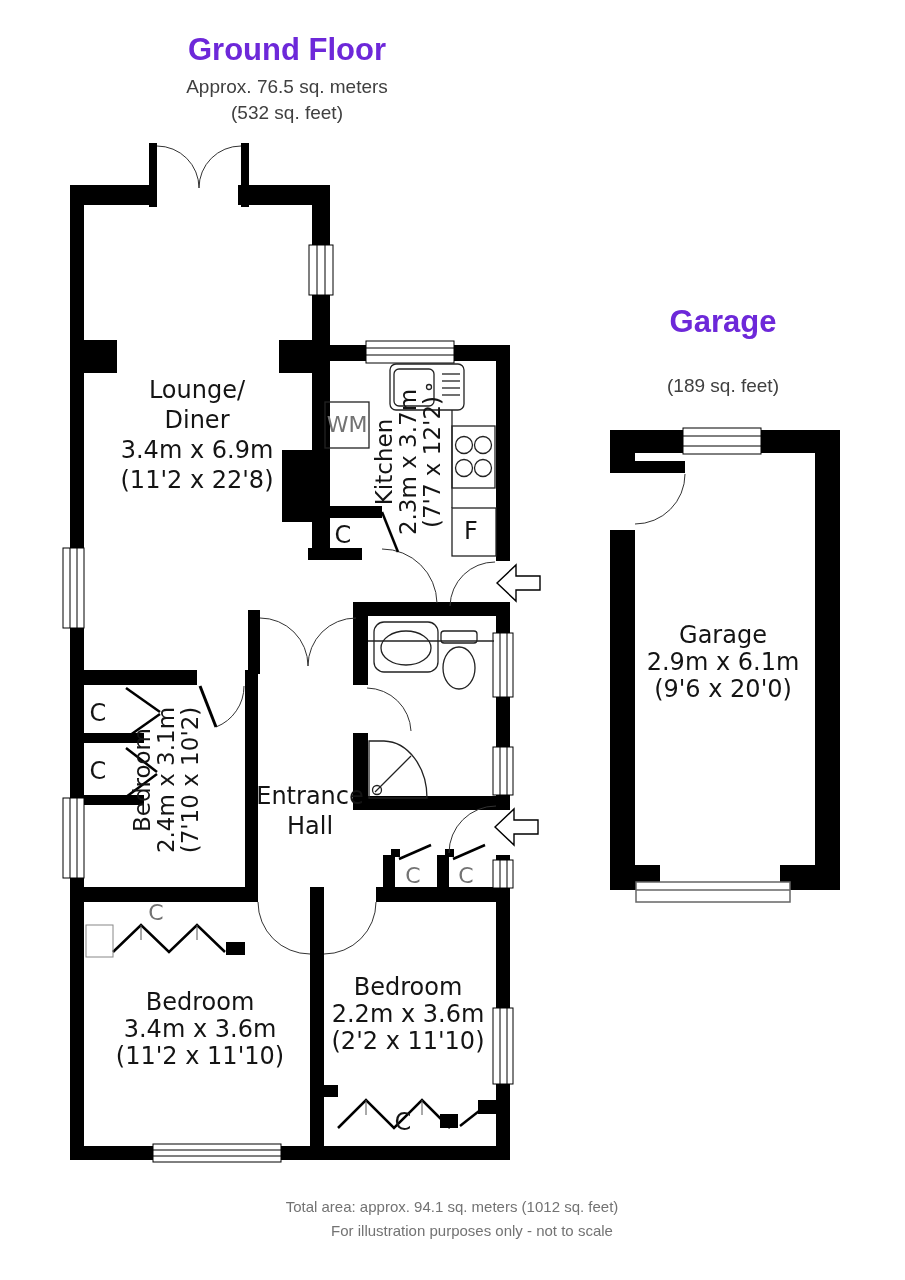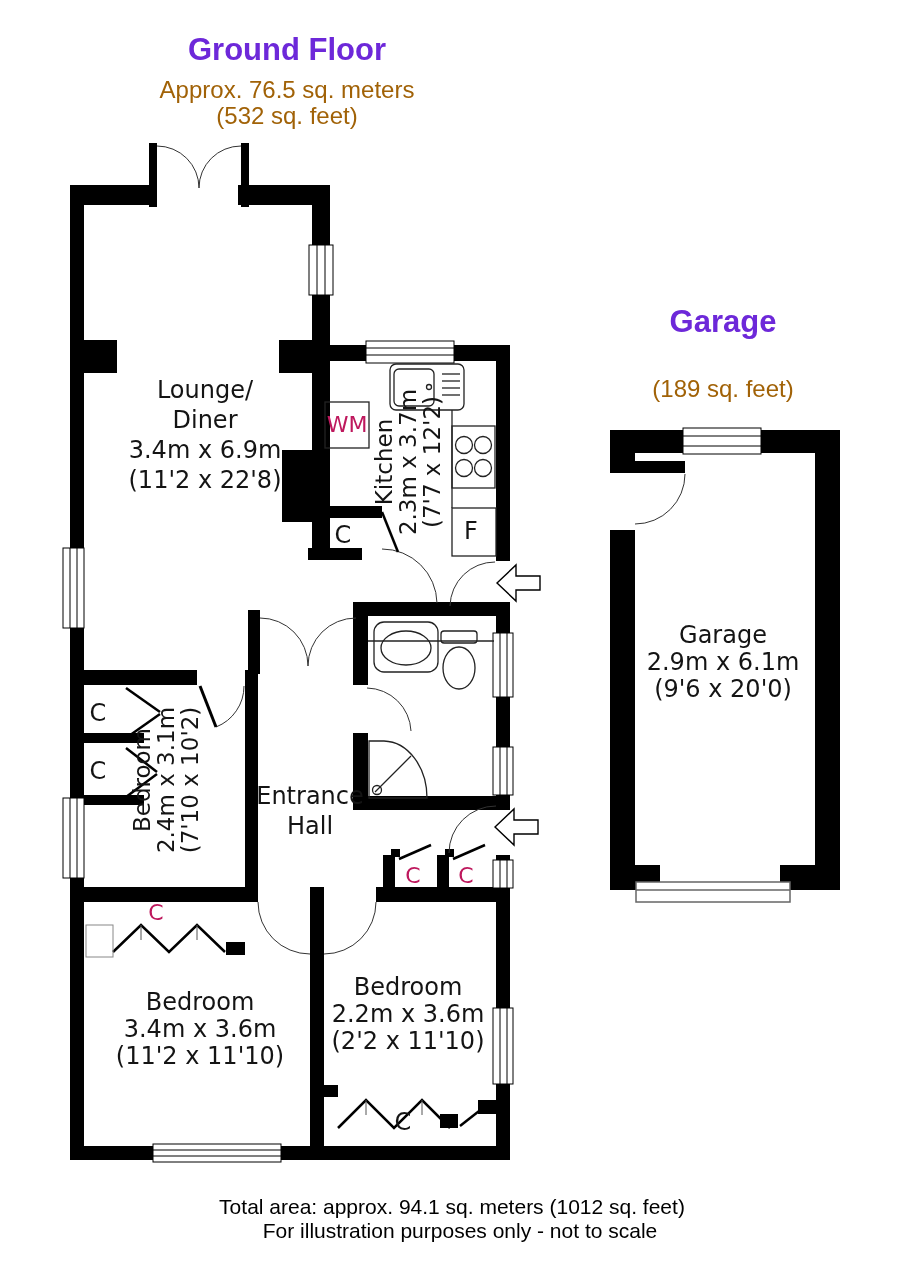--- a/index.html
+++ b/index.html
@@ -1,27 +1,27 @@
 <!DOCTYPE html>
 <html><head>
 <meta charset="utf-8">
 <style>
   html,body{margin:0;padding:0;background:#fff;}
   #plan{position:relative;width:905px;height:1280px;background:#fff;overflow:hidden;
         font-family:"DejaVu Sans",sans-serif;color:#111;}
   #plan svg{position:absolute;left:0;top:0;}
   .lbl{position:absolute;text-align:center;white-space:nowrap;transform:translateX(-50%);}
   .title{font-family:"Liberation Sans",sans-serif;font-weight:bold;font-size:31px;color:#6d28d9;}
-  .sub{font-family:"Liberation Sans",sans-serif;font-size:24px;color:#a16207;}
+  .sub{font-family:"Liberation Sans",sans-serif;font-size:19px;color:#404040;}
   .room{font-size:24px;line-height:30px;color:#141414;}
   .room3{font-size:24px;line-height:27px;color:#141414;}
   .vert{transform:translate(-50%,-50%) rotate(-90deg);font-size:23px;line-height:24px;color:#141414;}
-  .tag{font-size:22px;color:#be185d;}
+  .tag{font-size:22px;color:#737373;}
   .tag24{font-size:24px;color:#141414;}
-  .foot{font-family:"Liberation Sans",sans-serif;font-size:21px;color:#000000;line-height:24px;}
+  .foot{font-family:"Liberation Sans",sans-serif;font-size:15px;color:#737373;line-height:24px;}
 </style>
 </head>
 <body>
 
 <div id="plan">
 
 <svg width="905" height="1280" viewBox="0 0 905 1280">
 
   <g fill="#000">
 
@@ -229,21 +229,21 @@
   </g>
 </svg>
 
 <div class="lbl title" style="left:287px;top:32px">Ground Floor</div>
 <div class="lbl sub" style="left:287px;top:76px">Approx. 76.5 sq. meters</div>
 <div class="lbl sub" style="left:287px;top:102px">(532 sq. feet)</div>
 
 <div class="lbl title" style="left:723px;top:304px">Garage</div>
 <div class="lbl sub" style="left:723px;top:375px">(189 sq. feet)</div>
 
-<div class="lbl room" style="left:205px;top:375px">
+<div class="lbl room" style="left:197px;top:375px">
   <div>Lounge/</div>
   <div>Diner</div>
   <div>3.4m x 6.9m</div>
   <div>(11'2 x 22'8)</div>
 </div>
 
 <div class="lbl vert" style="left:408px;top:462px">
   <div>Kitchen</div>
   <div>2.3m x 3.7m</div>
   <div>(7'7 x 12'2)</div>
@@ -282,15 +282,15 @@
 <div class="lbl tag24" style="left:471px;top:517px">F</div>
 <div class="lbl tag24" style="left:343px;top:521px">C</div>
 <div class="lbl tag" style="left:413px;top:863px">C</div>
 <div class="lbl tag" style="left:466px;top:863px">C</div>
 <div class="lbl tag24" style="left:98px;top:699px">C</div>
 <div class="lbl tag24" style="left:98px;top:757px">C</div>
 <div class="lbl tag" style="left:156px;top:900px">C</div>
 <div class="lbl tag24" style="left:403px;top:1108px">C</div>
 
 <div class="lbl foot" style="left:452px;top:1195px">Total area: approx. 94.1 sq. meters (1012 sq. feet)</div>
-<div class="lbl foot" style="left:460px;top:1219px">For illustration purposes only - not to scale</div>
+<div class="lbl foot" style="left:472px;top:1219px">For illustration purposes only - not to scale</div>
 
 </div>
 
 </body></html>

